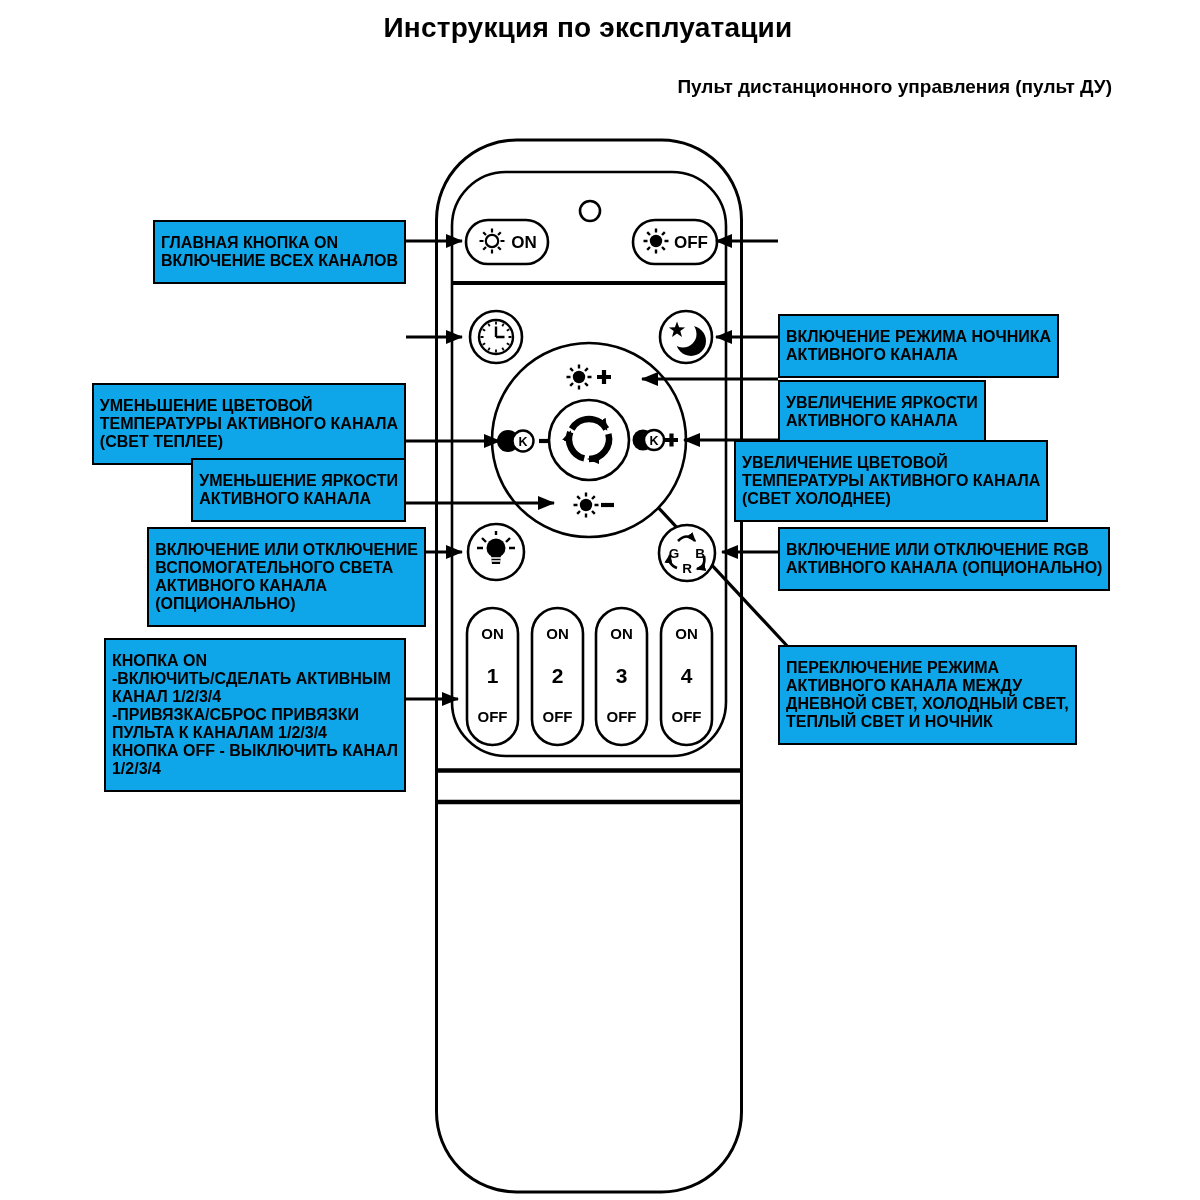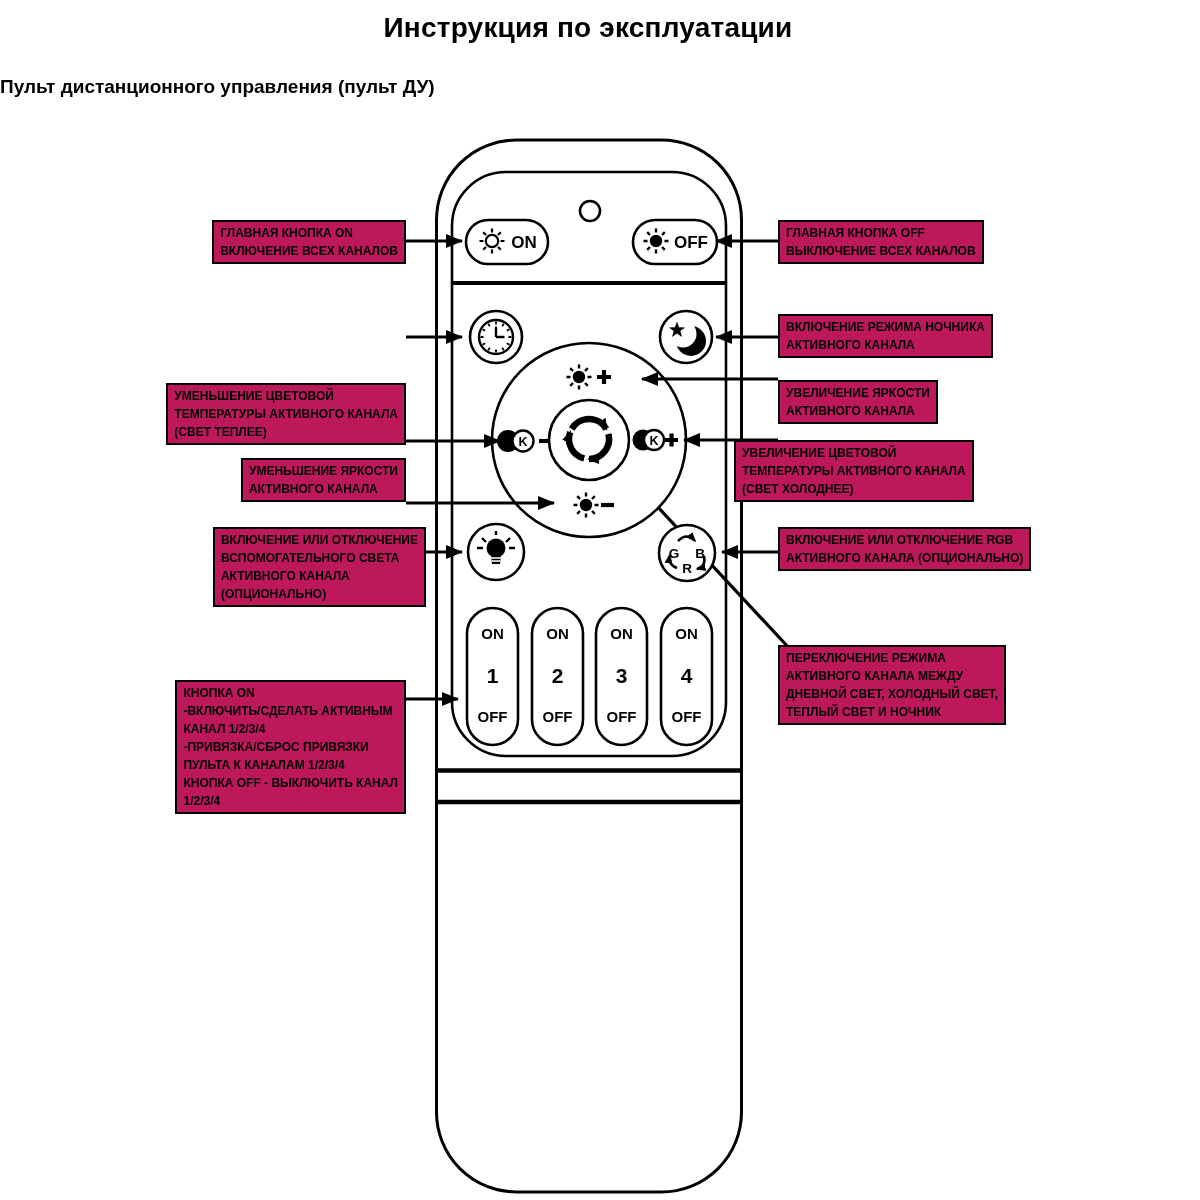--- a/index.html
+++ b/index.html
@@ -1,23 +1,23 @@
 <!DOCTYPE html>
 <html><head>
 <meta charset="utf-8">
 <style>
   html,body{margin:0;padding:0;background:#fff;}
   #stage{position:relative;width:1200px;height:1200px;background:#fff;overflow:hidden;
          font-family:"Liberation Sans",sans-serif;color:#000;}
   .title{position:absolute;left:0;top:12px;width:1176px;text-align:center;
          font-size:28px;font-weight:bold;letter-spacing:.2px;}
-  .subtitle{position:absolute;left:0;top:76px;width:1112px;text-align:left;
+  .subtitle{position:absolute;left:0;top:76px;width:1112px;text-align:right;
          font-size:19px;font-weight:bold;}
-  .co{position:absolute;border:2.5px solid #000;background:#be185d;
-      font-size:12px;font-weight:bold;line-height:18px;padding:2px 6px;
+  .co{position:absolute;border:2.5px solid #000;background:#0ea5e9;
+      font-size:16px;font-weight:bold;line-height:18px;padding:12px 6px;
       white-space:pre-line;z-index:5;}
   .co.right{}
   svg{position:absolute;left:0;top:0;z-index:1;}
   svg text{font-family:"Liberation Sans",sans-serif;font-weight:bold;fill:#000;}
 </style>
 </head>
 <body>
 
 <div id="stage">
 
@@ -28,30 +28,28 @@
 ВКЛЮЧЕНИЕ ВСЕХ КАНАЛОВ</div>
   <div class="co" style="right:794px;top:383px">УМЕНЬШЕНИЕ ЦВЕТОВОЙ
 ТЕМПЕРАТУРЫ АКТИВНОГО КАНАЛА
 (СВЕТ ТЕПЛЕЕ)</div>
   <div class="co" style="right:794px;top:458px">УМЕНЬШЕНИЕ ЯРКОСТИ
 АКТИВНОГО КАНАЛА</div>
   <div class="co" style="right:774px;top:527px">ВКЛЮЧЕНИЕ ИЛИ ОТКЛЮЧЕНИЕ
 ВСПОМОГАТЕЛЬНОГО СВЕТА
 АКТИВНОГО КАНАЛА
 (ОПЦИОНАЛЬНО)</div>
-  <div class="co" style="right:794px;top:680px">КНОПКА ON
+  <div class="co" style="right:794px;top:638px">КНОПКА ON
 -ВКЛЮЧИТЬ/СДЕЛАТЬ АКТИВНЫМ
 КАНАЛ 1/2/3/4
 -ПРИВЯЗКА/СБРОС ПРИВЯЗКИ
 ПУЛЬТА К КАНАЛАМ 1/2/3/4
 КНОПКА OFF - ВЫКЛЮЧИТЬ КАНАЛ
 1/2/3/4</div>
 
-  <div class="co right" style="left:778px;top:220px">ГЛАВНАЯ КНОПКА OFF
-ВЫКЛЮЧЕНИЕ ВСЕХ КАНАЛОВ</div>
   <div class="co right" style="left:778px;top:314px">ВКЛЮЧЕНИЕ РЕЖИМА НОЧНИКА
 АКТИВНОГО КАНАЛА</div>
   <div class="co right" style="left:778px;top:380px">УВЕЛИЧЕНИЕ ЯРКОСТИ
 АКТИВНОГО КАНАЛА</div>
   <div class="co right" style="left:734px;top:440px">УВЕЛИЧЕНИЕ ЦВЕТОВОЙ
 ТЕМПЕРАТУРЫ АКТИВНОГО КАНАЛА
 (СВЕТ ХОЛОДНЕЕ)</div>
   <div class="co right" style="left:778px;top:527px">ВКЛЮЧЕНИЕ ИЛИ ОТКЛЮЧЕНИЕ RGB
 АКТИВНОГО КАНАЛА (ОПЦИОНАЛЬНО)</div>
   <div class="co right" style="left:778px;top:645px">ПЕРЕКЛЮЧЕНИЕ РЕЖИМА

